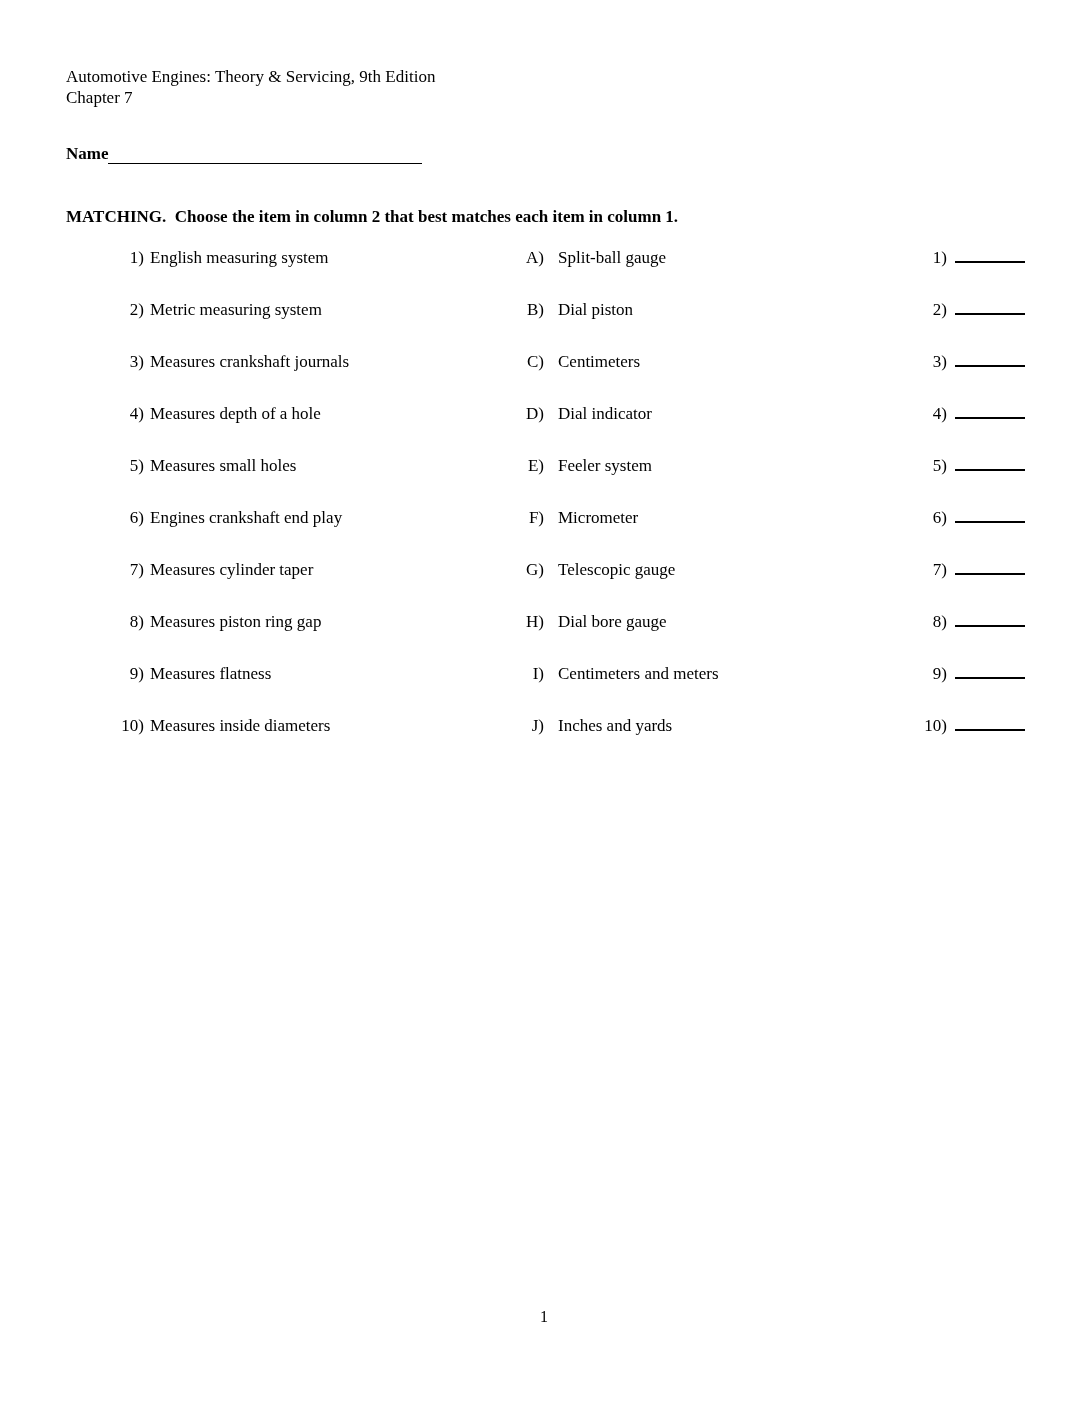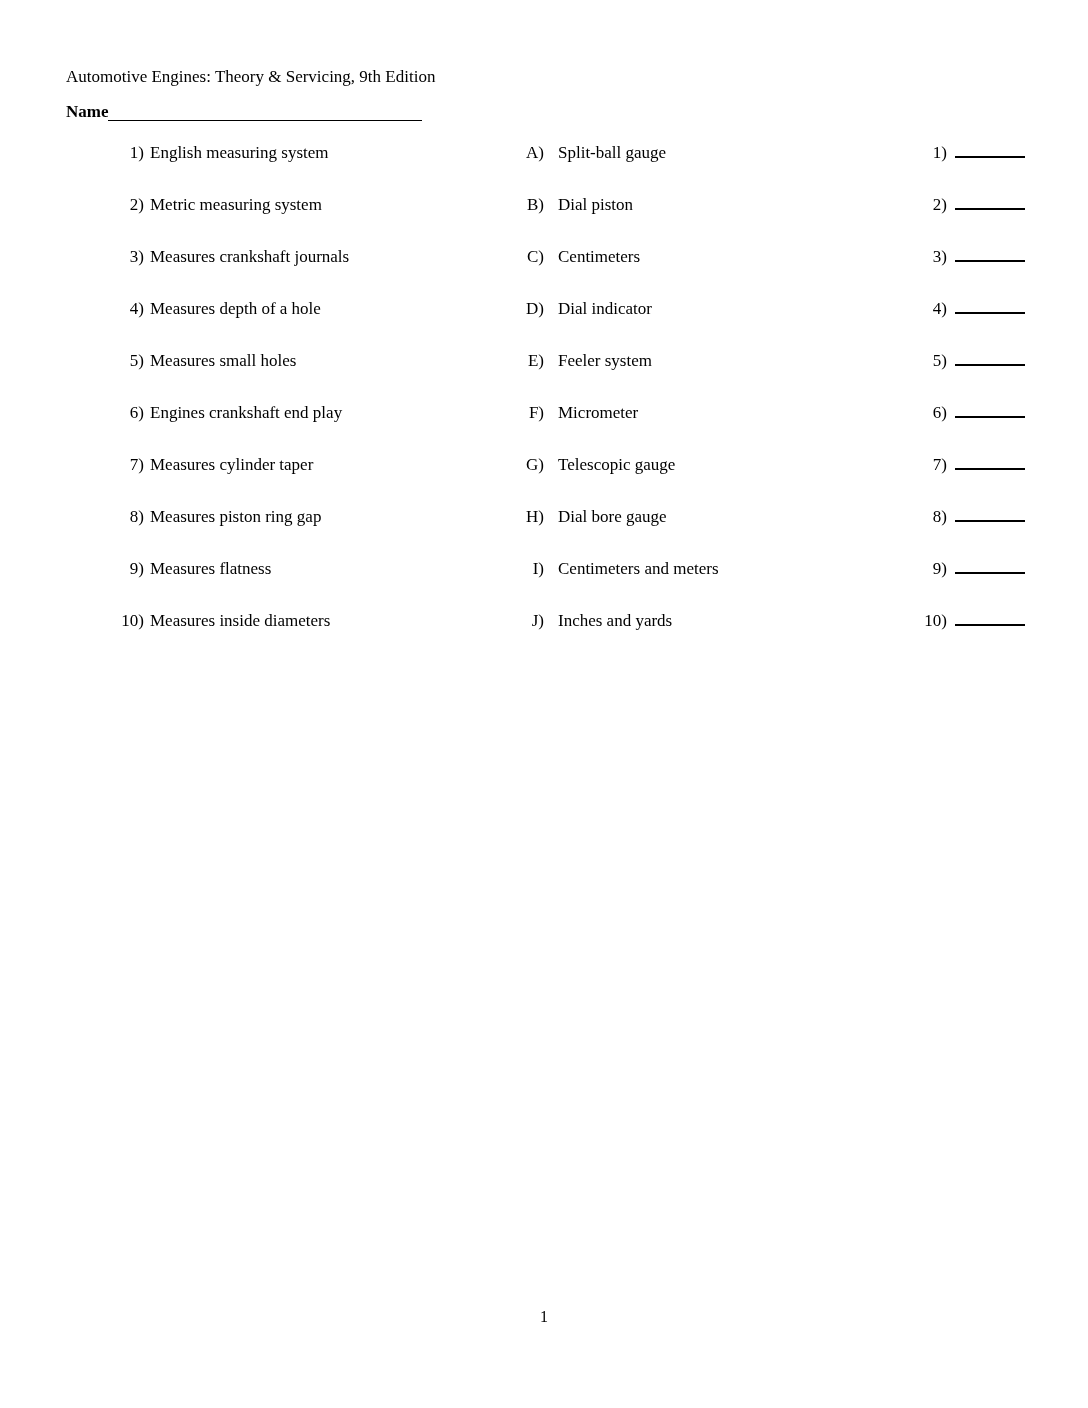--- a/index.html
+++ b/index.html
@@ -8,21 +8,21 @@
     font-family: "Liberation Serif", "DejaVu Serif", serif;
     color: #000000;
     position: relative;
   }
   .page {
     position: absolute; inset: 0;
     padding: 66px 62px 16px 66px;
     box-sizing: border-box;
   }
   .hdr-line { font-size: 17px; line-height: 21px; }
-  .name-row { margin-top: 14px; font-size: 17px; line-height: 21px; display: flex; align-items: center; }
+  .name-row { margin-top: 35px; font-size: 17px; line-height: 21px; display: flex; align-items: flex-end; }
   .name-label { font-weight: bold; }
   .name-blank {
     display: inline-block; width: 314px; height: 17px;
     border-bottom: 1px solid #000000;
   }
   .instructions {
     margin-top: 42px; font-weight: bold; font-size: 17px; line-height: 21px;
     white-space: pre-wrap;
   }
   .rows { margin-top: 18px; }
@@ -44,26 +44,28 @@
     position: absolute; top: 1308px; left: 0; right: 0;
     text-align: center; font-size: 16px;
   }
 </style>
 </head>
 <body>
 
 <div class="page">
 
   <div class="hdr-line">Automotive Engines: Theory &amp; Servicing, 9th Edition</div>
+  <div class="hdr-line">Chapter 7</div>
 
   <div class="name-row">
     <span class="name-label">Name</span>
       <span class="name-blank"></span>
   </div>
 
+  <div class="instructions">MATCHING.  Choose the item in column 2 that best matches each item in column 1.</div>
 
   <div class="rows" id="rows">
   <div class="row">
     <div class="c1">
       <span class="num">1)</span>
       <span class="lbl">English measuring system</span>
     </div>
     <div class="c2">
       <span class="letter">A)</span>
       <span class="lbl">Split-ball gauge</span>

